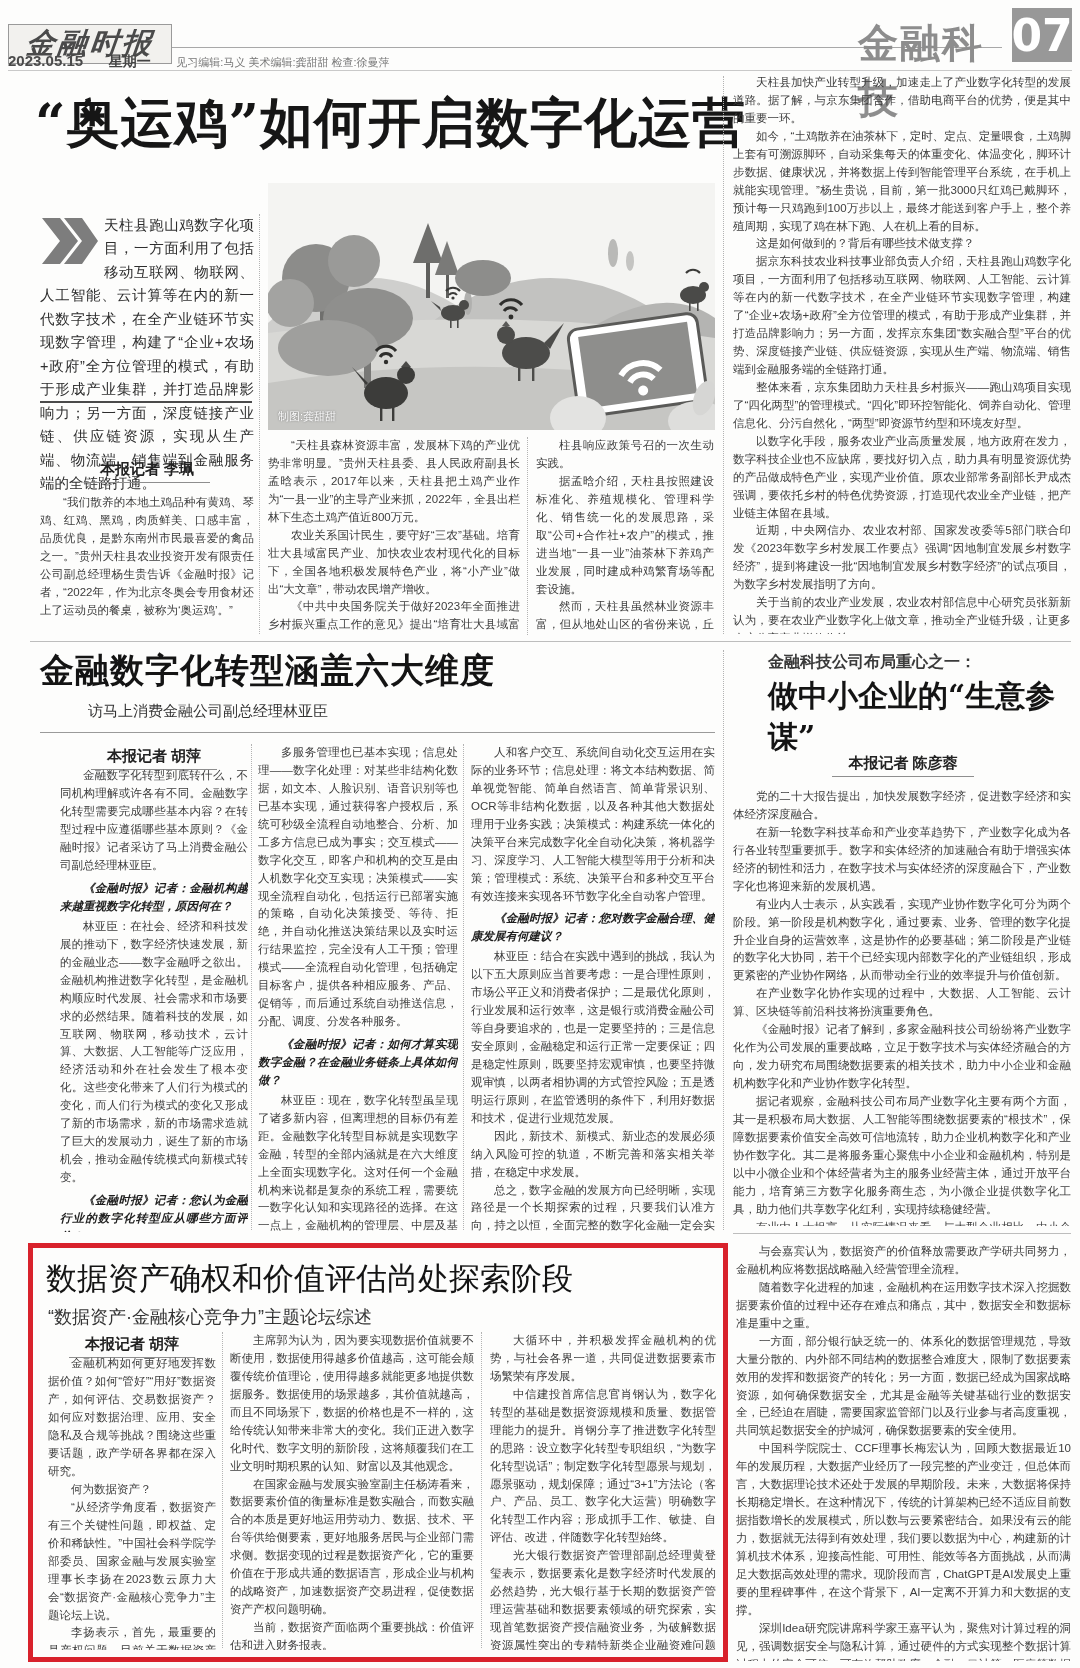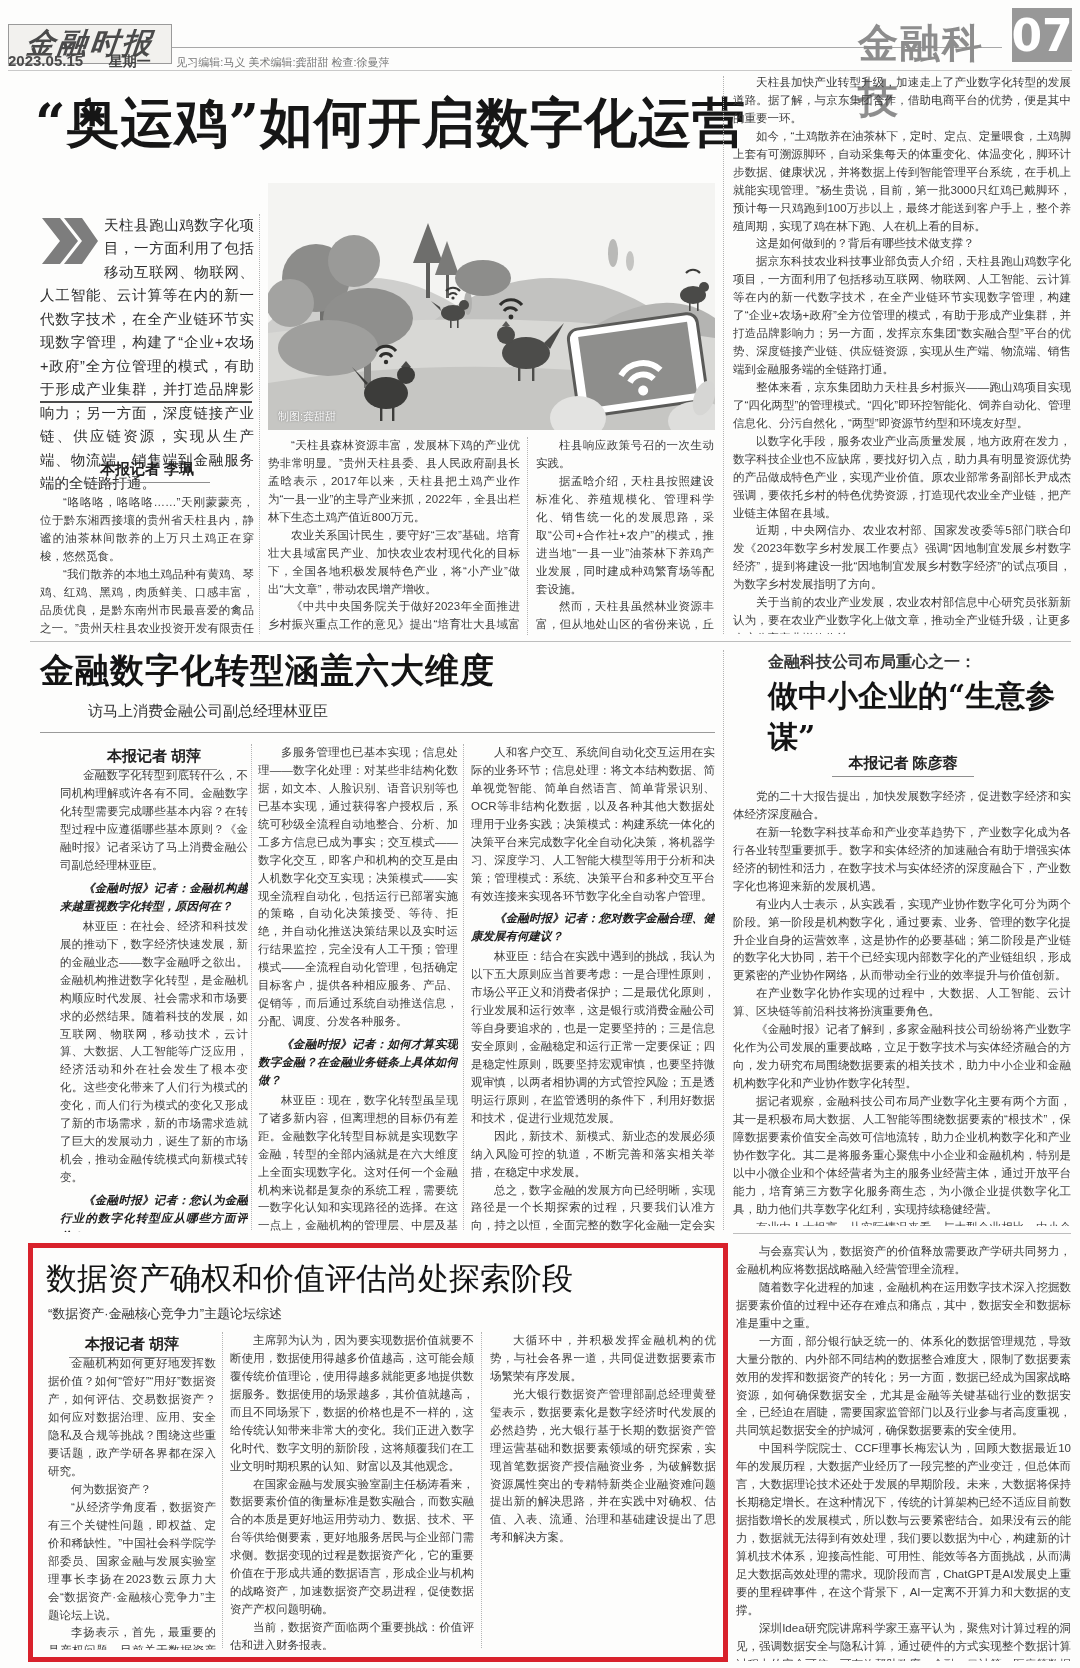--- a/index.html
+++ b/index.html
@@ -45,21 +45,21 @@
   #a2-subtitle{left:42px;top:702px;width:500px;font-size:15px;color:#333;margin-left:46px;}
   
   #a3-kicker{left:768px;top:652px;width:300px;font-size:16px;font-weight:bold;color:#3a3a3a;}
   #a3-headline{left:768px;top:676px;width:306px;font-family:"DejaVu Serif","Liberation Serif",serif;
                font-weight:bold;font-size:30px;color:#141414;}
   #a3-byline{left:733px;top:752px;width:340px;}
   
   #redbox{left:28px;top:1243px;width:700px;height:419px;border:5px solid #d8222c;box-sizing:border-box;}
   #a4-headline{left:46px;top:1258px;width:650px;font-family:"DejaVu Serif","Liberation Serif",serif;
                font-weight:normal;font-size:31px;color:#141414;}
-  #a4-subtitle{left:48px;top:1305px;width:500px;font-size:13px;color:#333;}
+  #a4-subtitle{left:48px;top:1305px;width:500px;font-size:18px;color:#333;}
 </style>
 </head>
 <body>
 
 <div id="page">
 
   <div class="abs" id="logo-box">
     <span id="logo-text">金融时报</span>
   </div>
   <div class="abs" id="header-line"></div>
@@ -83,21 +83,20 @@
     </span>
     <span>天柱县跑山鸡数字化项目，一方面利用了包括移动互联网、物联网、人工智能、云计算等在内的新一代数字技术，在全产业链环节实现数字管理，构建了“企业+农场+政府”全方位管理的模式，有助于形成产业集群，并打造品牌影响力；另一方面，深度链接产业链、供应链资源，实现从生产端、物流端、销售端到金融服务端的全链路打通。</span>
   </div>
   <div class="abs" id="a1-lead-rule"></div>
 
   <div class="abs" id="a1-byline">
     <p class="byline"><span>本报记者 李珮</span></p>
   </div>
 
   <div class="col" style="left:40px;top:494px;width:214px;height:142px;">
-      <p>“咯咯咯，咯咯咯……”天刚蒙蒙亮，位于黔东湘西接壤的贵州省天柱县内，静谧的油茶林间散养的上万只土鸡正在穿梭，悠然觅食。</p>
       <p>“我们散养的本地土鸡品种有黄鸡、琴鸡、红鸡、黑鸡，肉质鲜美、口感丰富，品质优良，是黔东南州市民最喜爱的禽品之一。”贵州天柱县农业投资开发有限责任公司副总经理杨生贵告诉《金融时报》记者，“2022年，作为北京冬奥会专用食材还上了运动员的餐桌，被称为‘奥运鸡’。”</p>
     </div>
 
   <div class="abs" id="illu">
     <svg width="447" height="247" viewBox="0 0 447 247">
       <rect width="447" height="247" fill="#f4f4f2"></rect>
 
       <path d="M0 140 Q90 55 200 130 L200 247 L0 247 Z" fill="#cfcfcd"></path>
       <path d="M150 150 Q280 40 420 150 L447 150 L447 247 L150 247 Z" fill="#c2c2c0"></path>
       <path d="M300 160 Q390 95 447 135 L447 247 L300 247 Z" fill="#b4b4b2"></path>
@@ -259,20 +258,21 @@
         <p>李扬表示，首先，最重要的是产权问题，目前关于数据资产的确权问题，业内还没有成熟的理论和系统的方法，还处于探索阶段。其次，定价是数据资产交易的前提和关键。最后，数据具有可复制性，可以反复使用，缺少稀缺性，由此产生的资源配置问题有待厘清。</p>
       </div>
   </div>
   <div class="col" style="left:230px;top:1332px;width:244px;height:318px;">
       <p>主席郭为认为，因为要实现数据价值就要不断使用，数据使用得越多价值越高，这可能会颠覆传统价值理论，使用得越多就能更多地提供数据服务。数据使用的场景越多，其价值就越高，而且不同场景下，数据的价格也是不一样的，这给传统认知带来非常大的变化。我们正进入数字化时代、数字文明的新阶段，这将颠覆我们在工业文明时期积累的认知、财富以及其他观念。</p>
       <p>在国家金融与发展实验室副主任杨涛看来，数据要素价值的衡量标准是数实融合，而数实融合的本质是更好地运用劳动力、数据、技术、平台等供给侧要素，更好地服务居民与企业部门需求侧。数据变现的过程是数据资产化，它的重要价值在于形成共通的数据语言，形成企业与机构的战略资产，加速数据资产交易进程，促使数据资产产权问题明确。</p>
       <p>当前，数据资产面临两个重要挑战：价值评估和进入财务报表。</p>
     </div>
   <div class="col" style="left:490px;top:1332px;width:226px;height:318px;">
       <p>大循环中，并积极发挥金融机构的优势，与社会各界一道，共同促进数据要素市场繁荣有序发展。</p>
+      <p>中信建投首席信息官肖钢认为，数字化转型的基础是数据资源规模和质量、数据管理能力的提升。肖钢分享了推进数字化转型的思路：设立数字化转型专职组织，“为数字化转型说话”；制定数字化转型愿景与规划，愿景驱动，规划保障；通过“3+1”方法论（客户、产品、员工、数字化大运营）明确数字化转型工作内容；形成抓手工作、敏捷、自评估、改进，伴随数字化转型始终。</p>
       <p>光大银行数据资产管理部副总经理黄登玺表示，数据要素化是数字经济时代发展的必然趋势，光大银行基于长期的数据资产管理运营基础和数据要素领域的研究探索，实现首笔数据资产授信融资业务，为破解数据资源属性突出的专精特新类企业融资难问题提出新的解决思路，并在实践中对确权、估值、入表、流通、治理和基础建设提出了思考和解决方案。</p>
     </div>
   <div class="col" style="left:736px;top:1243px;width:335px;height:418px;">
       <p>与会嘉宾认为，数据资产的价值释放需要政产学研共同努力，金融机构应将数据战略融入经营管理全流程。</p>
       <p>随着数字化进程的加速，金融机构在运用数字技术深入挖掘数据要素价值的过程中还存在难点和痛点，其中，数据安全和数据标准是重中之重。</p>
       <p>一方面，部分银行缺乏统一的、体系化的数据管理规范，导致大量分散的、内外部不同结构的数据整合难度大，限制了数据要素效用的发挥和数据资产的转化；另一方面，数据已经成为国家战略资源，如何确保数据安全，尤其是金融等关键基础行业的数据安全，已经迫在眉睫，需要国家监管部门以及行业参与者高度重视，共同筑起数据安全的护城河，确保数据要素的安全使用。</p>
       <p>中国科学院院士、CCF理事长梅宏认为，回顾大数据最近10年的发展历程，大数据产业经历了一段完整的产业变迁，但总体而言，大数据理论技术还处于发展的早期阶段。未来，大数据将保持长期稳定增长。在这种情况下，传统的计算架构已经不适应目前数据指数增长的发展模式，所以数与云要紧密结合。如果没有云的能力，数据就无法得到有效处理，我们要以数据为中心，构建新的计算机技术体系，迎接高性能、可用性、能效等各方面挑战，从而满足大数据高效处理的需求。现阶段而言，ChatGPT是AI发展史上重要的里程碑事件，在这个背景下，AI一定离不开算力和大数据的支撑。</p>
       <p>深圳Idea研究院讲席科学家王嘉平认为，聚焦对计算过程的洞见，强调数据安全与隐私计算，通过硬件的方式实现整个数据计算过程中的安全可信，可有效帮助政府、金融、云计算、医疗等数据流通需求大、数据隐私安全要求高的行业，实现数据的安全高效流通，可以为数字经济安全发展筑牢基础。</p>
     </div>
 

